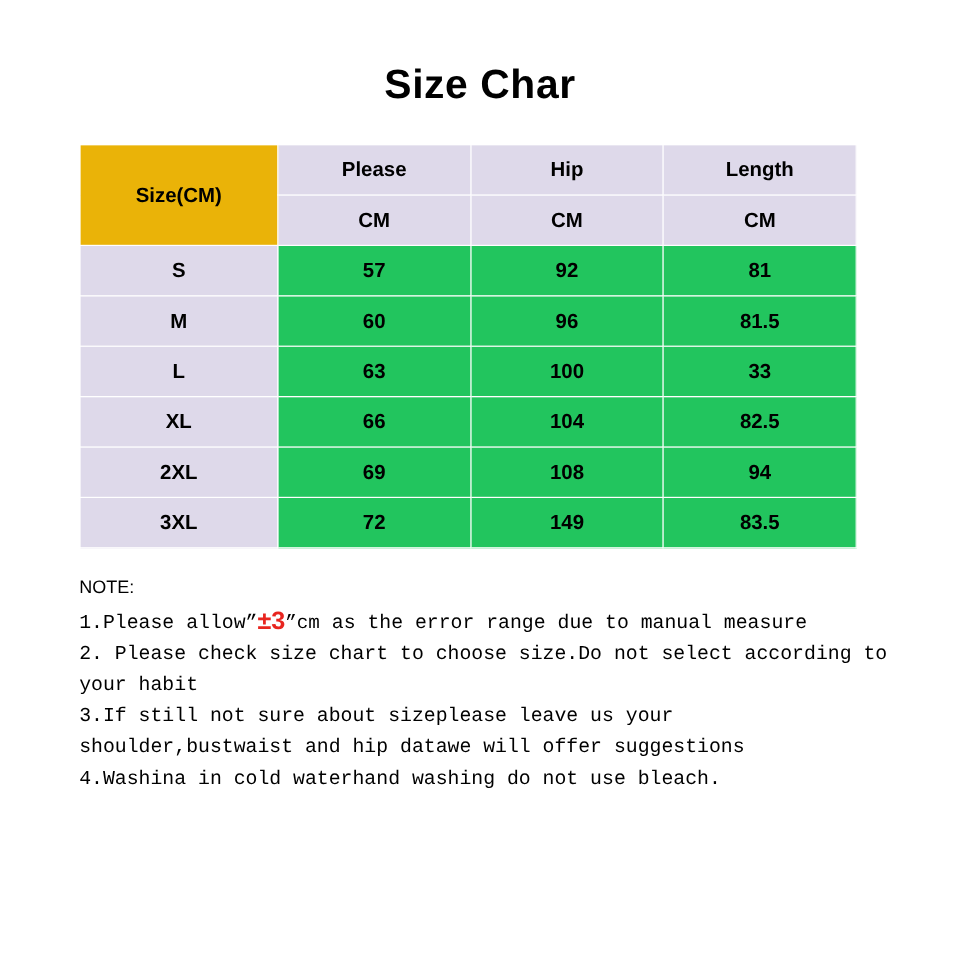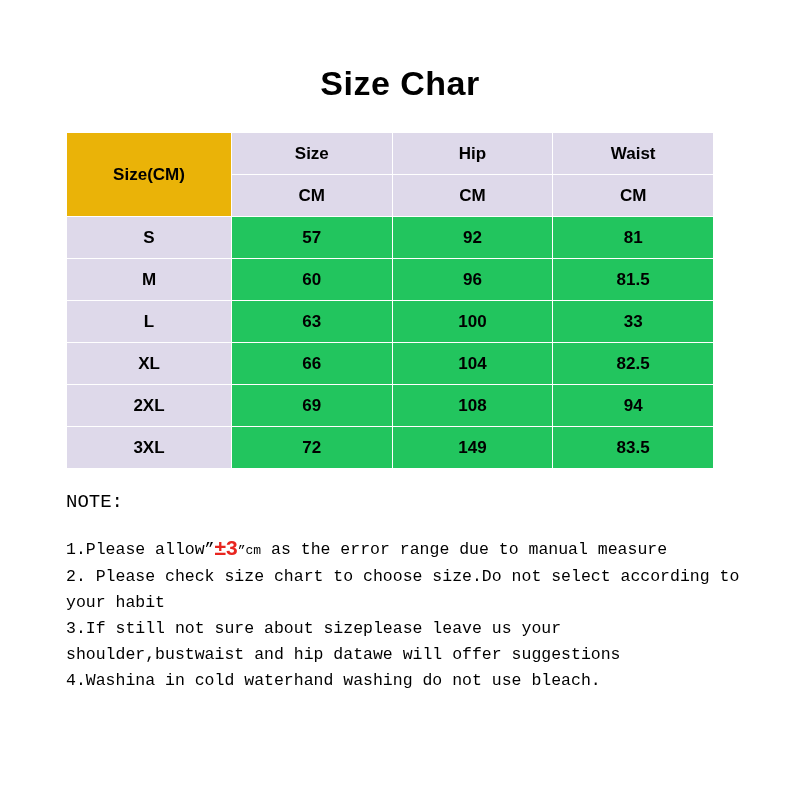--- a/index.html
+++ b/index.html
@@ -19,21 +19,21 @@
     width: 800px;
     height: 800px;
     box-sizing: border-box;
   }
   .title {
     text-align: center;
     font-family: "Liberation Sans", sans-serif;
     font-weight: bold;
     font-size: 34px;
     letter-spacing: 0.5px;
-    margin: 16px;
+    margin: 4px;
     padding-top: 48px;
     color: #000000;
   }
   .table-wrap {
     margin: 29px 66px 0 66px;
   }
   table.size-table {
     border-collapse: collapse;
     width: 648px;
     table-layout: fixed;
@@ -73,53 +73,53 @@
   }
   .notes {
     margin: 20px 0 0 66px;
     width: 680px;
     font-family: "Liberation Mono", monospace;
     font-size: 16.5px;
     line-height: 26px;
     color: #000000;
   }
   .notes .note-head {
-    font-family: Liberation Mono, monospace;
-    font-size: 19px;
-    margin-bottom: 20px;
+    font-family: Liberation Sans, sans-serif;
+    font-size: 15px;
+    margin-bottom: 2px;
   }
   .note-line {
     white-space: normal;
   }
   .plus3 {
     color: #e8251f;
     font-weight: bold;
     font-size: 21px;
     font-family: "Liberation Sans", sans-serif;
     vertical-align: -1px;
   }
   .small-cm {
-    font-size: 13px;
+    font-size: 16px;
   }
 </style>
 </head>
 <body>
 
 <div class="page">
 
   <h1 class="title">Size Char</h1>
 
   <div class="table-wrap">
     <table class="size-table">
       <tbody>
         <tr>
           <td class="corner sizecell" rowspan="2">Size(CM)</td>
-          <td class="hdr-cell">Size</td>
+          <td class="hdr-cell">Please</td>
           <td class="hdr-cell">Hip</td>
-          <td class="hdr-cell">Waist</td>
+          <td class="hdr-cell">Length</td>
         </tr>
         <tr>
           <td class="hdr-cell">CM</td>
           <td class="hdr-cell">CM</td>
           <td class="hdr-cell">CM</td>
         </tr>
 
         <tr>
           <td class="row-label">S</td>
           <td class="val-cell">57</td>

